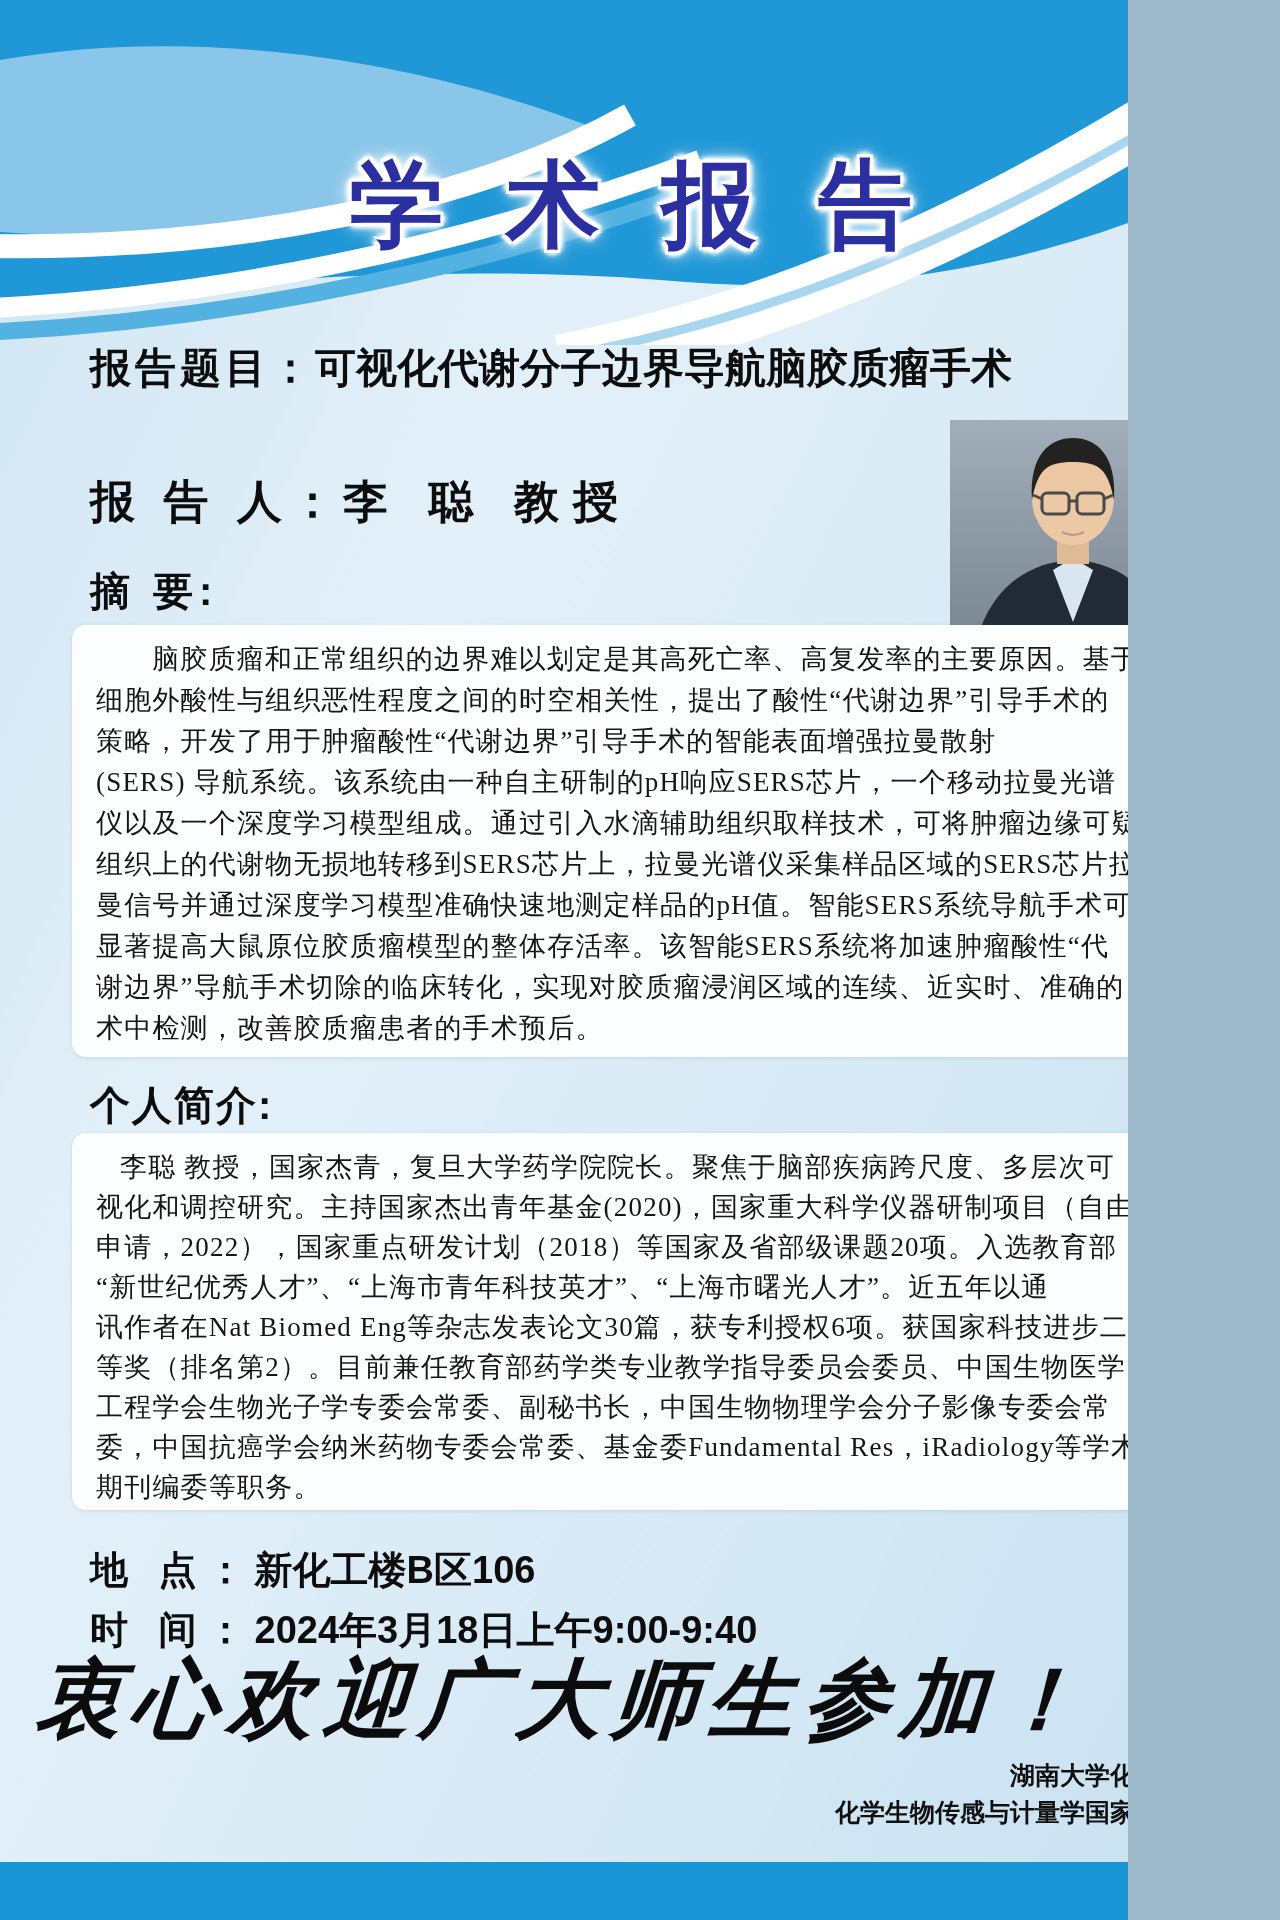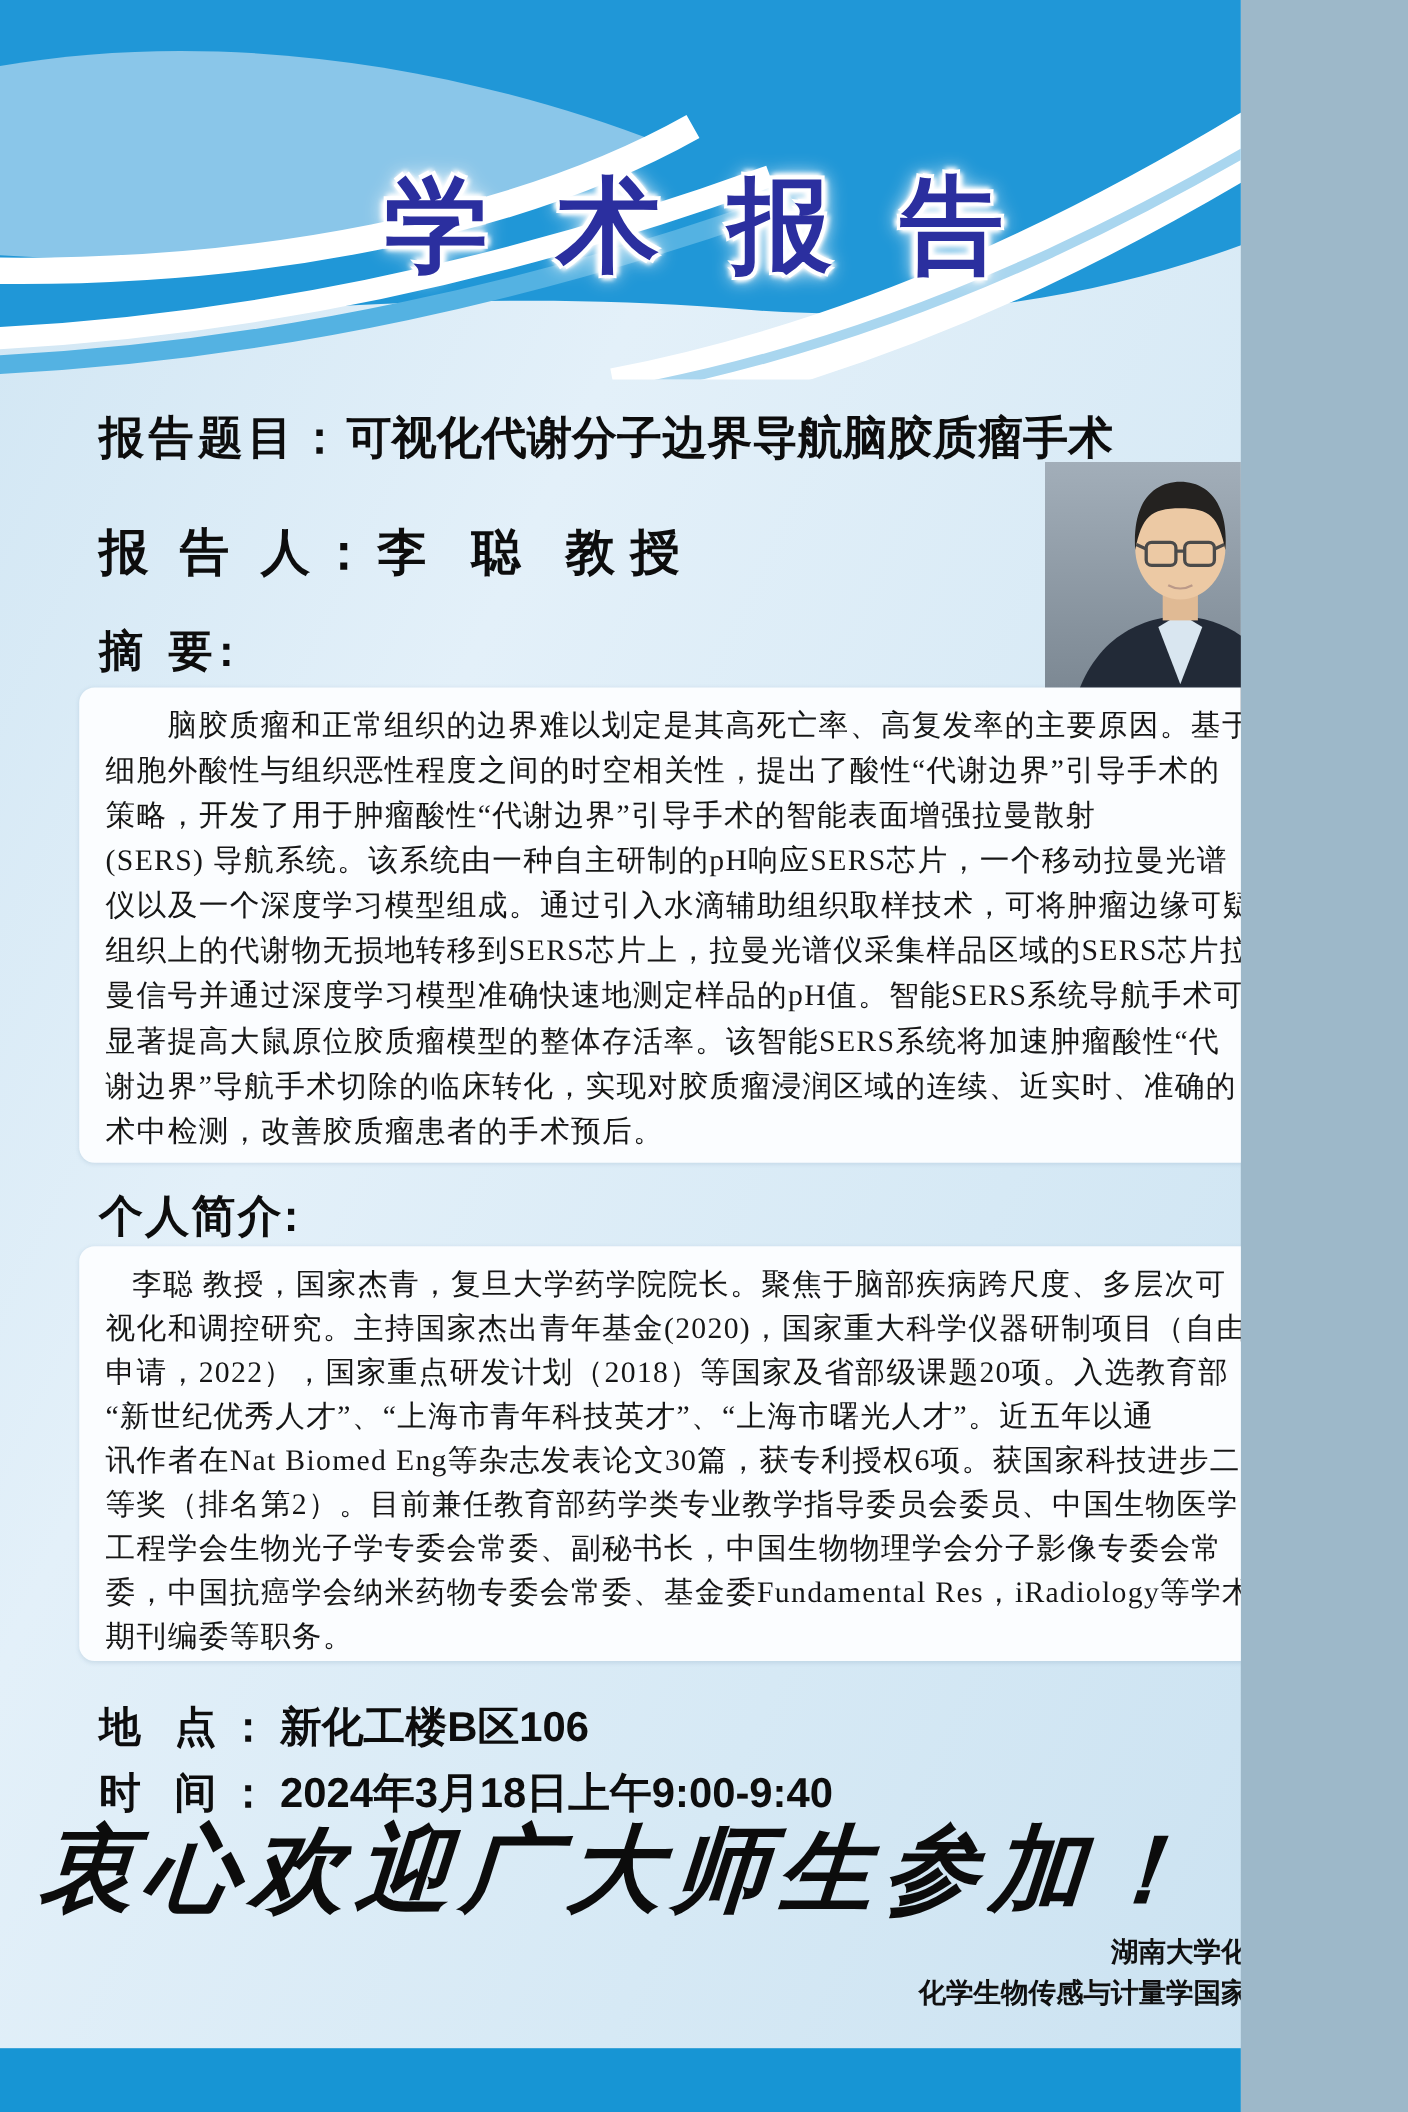--- a/index.html
+++ b/index.html
@@ -13,21 +13,21 @@
   .header svg{display:block;width:1280px;height:345px;}
   .poster-title{
     position:absolute;top:142px;left:0;right:0;text-align:center;
     font-size:94px;font-weight:900;letter-spacing:18px;color:#2b2f9f;
     text-shadow:
       0 0 6px #fff,0 0 10px #fff,0 0 16px #fff,0 0 22px #fff,
       3px 3px 0 #fff,-3px 3px 0 #fff,3px -3px 0 #fff,-3px -3px 0 #fff,
       5px 0 4px #fff,-5px 0 4px #fff,0 5px 4px #fff,0 -5px 4px #fff;
   }
   
-  .line-title{position:absolute;left:90px;top:371px;font-size:41px;font-weight:900;color:#0d0d0d;white-space:nowrap;}
+  .line-title{position:absolute;left:90px;top:341px;font-size:41px;font-weight:900;color:#0d0d0d;white-space:nowrap;}
   .line-title .lbl{letter-spacing:4px;}
   .line-speaker{position:absolute;left:90px;top:456px;font-size:45px;font-weight:900;color:#0d0d0d;white-space:nowrap;margin-top:16px;}
   .line-speaker .lbl{letter-spacing:8px;}
   .line-speaker .name{letter-spacing:14px;}
   .sec-label{position:absolute;left:90px;font-size:40px;font-weight:900;color:#0d0d0d;letter-spacing:6px;white-space:nowrap;}
   .abstract-label{top:564px;}
   .bio-label{top:1078px;letter-spacing:2px;}
   
   .txt-box{
     position:absolute;left:72px;width:1132px;background:#fbfdff;border-radius:14px;

